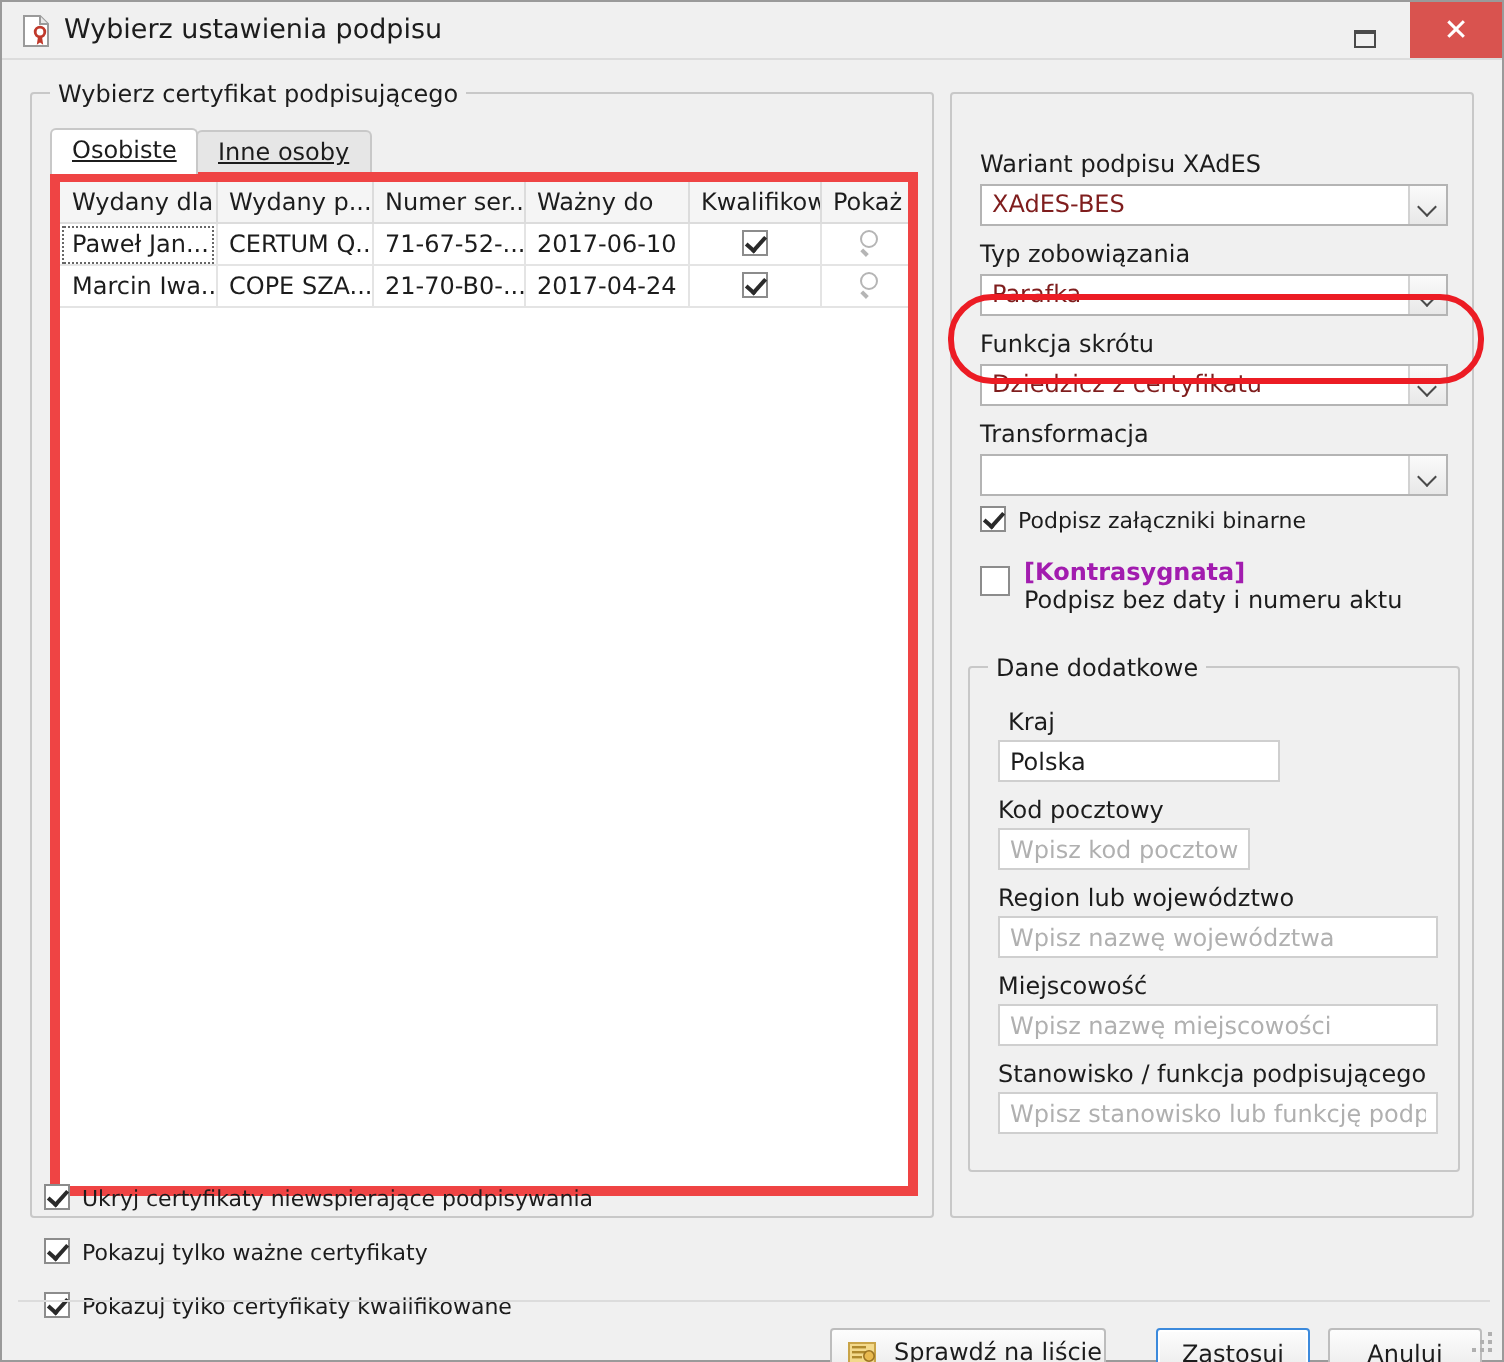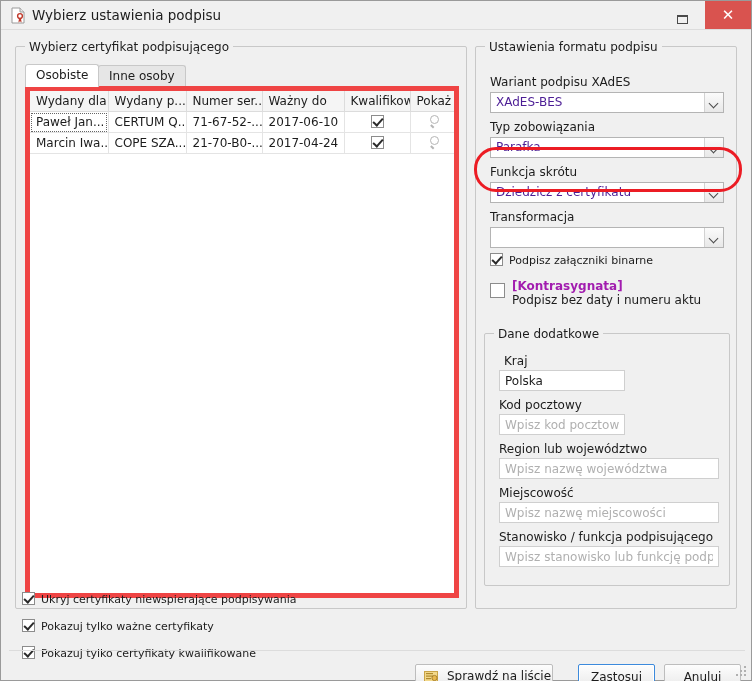--- a/index.html
+++ b/index.html
@@ -123,20 +123,21 @@
     line-height: 21px;
     padding: 0 10px;
     box-sizing: border-box;
     border: 1px solid #c8c8c8;
     border-bottom: none;
     border-radius: 3px 3px 0 0;
     font-size: 12px;
     color: #1c1c1c;
     white-space: nowrap;
     cursor: default;
+    text-decoration: underline;
   }
   .tab.active {
     left: 0;
     background: #ffffff;
     z-index: 3;
     height: 23px;
   }
   .tab.inactive {
     left: 73px;
     background: #e6e6e6;
@@ -245,21 +246,21 @@
     background: #ffffff;
     border: 1px solid #b4b4b4;
     box-sizing: border-box;
     cursor: default;
   }
   .combo .val {
     position: absolute;
     left: 5px; top: 0;
     line-height: 19px;
     font-size: 12px;
-    color: #4c1d95;
+    color: #7f1d1d;
     white-space: nowrap;
   }
   .combo .arrowbtn {
     position: absolute;
     right: 0; top: 0;
     width: 19px; height: 19px;
     background: linear-gradient(#fbfbfb, #e8e8e8);
     border-left: 1px solid #d2d2d2;
     box-sizing: border-box;
   }
@@ -458,21 +459,20 @@
               <td class="center">
                 <span class="magnifier"></span>
               </td>
             </tr>
           </tbody>
         </table>
       </div>
     </div>
 
     <div class="groupbox" id="gb-right">
-      <span class="gb-title">Ustawienia formatu podpisu</span>
 
       <span class="fieldlabel" style="left:14px; top:28px;">Wariant podpisu XAdES</span>
       <div class="combo" style="left:14px; top:45px; width:234px;">
         <span class="val">XAdES-BES</span>
         <span class="arrowbtn"></span>
       </div>
 
       <span class="fieldlabel" style="left:14px; top:73px;">Typ zobowiązania</span>
       <div class="combo" style="left:14px; top:90px; width:234px;">
         <span class="val">Parafka</span>
@@ -497,21 +497,21 @@
       <div class="chk-two" style="left:14px; top:232px;">
         <span class="cbox"></span>
         <span class="line1">[Kontrasygnata]</span>
         <span class="line2">Podpisz bez daty i numeru aktu</span>
       </div>
 
       <div class="groupbox" style="left:8px; top:286px; width:246px; height:253px;">
         <span class="gb-title">Dane dodatkowe</span>
 
         <span class="fieldlabel" style="left:19px; top:20px;text-align:right;">Kraj</span>
-        <input class="textfield" style="left: 14px; top: 36px; width: 126px;" value="Polska">
+        <input class="textfield" style="left: 14px; top: 36px; width: 141px;" value="Polska">
 
         <span class="fieldlabel" style="left:14px; top:64px;">Kod pocztowy</span>
         <input class="textfield" style="left: 14px; top: 80px; width: 126px;" placeholder="Wpisz kod pocztowy">
 
         <span class="fieldlabel" style="left:14px; top:108px;">Region lub województwo</span>
         <input class="textfield" style="left: 14px; top: 124px; width: 220px;" placeholder="Wpisz nazwę województwa">
 
         <span class="fieldlabel" style="left:14px; top:152px;">Miejscowość</span>
         <input class="textfield" style="left: 14px; top: 168px; width: 220px;" placeholder="Wpisz nazwę miejscowości">
 

